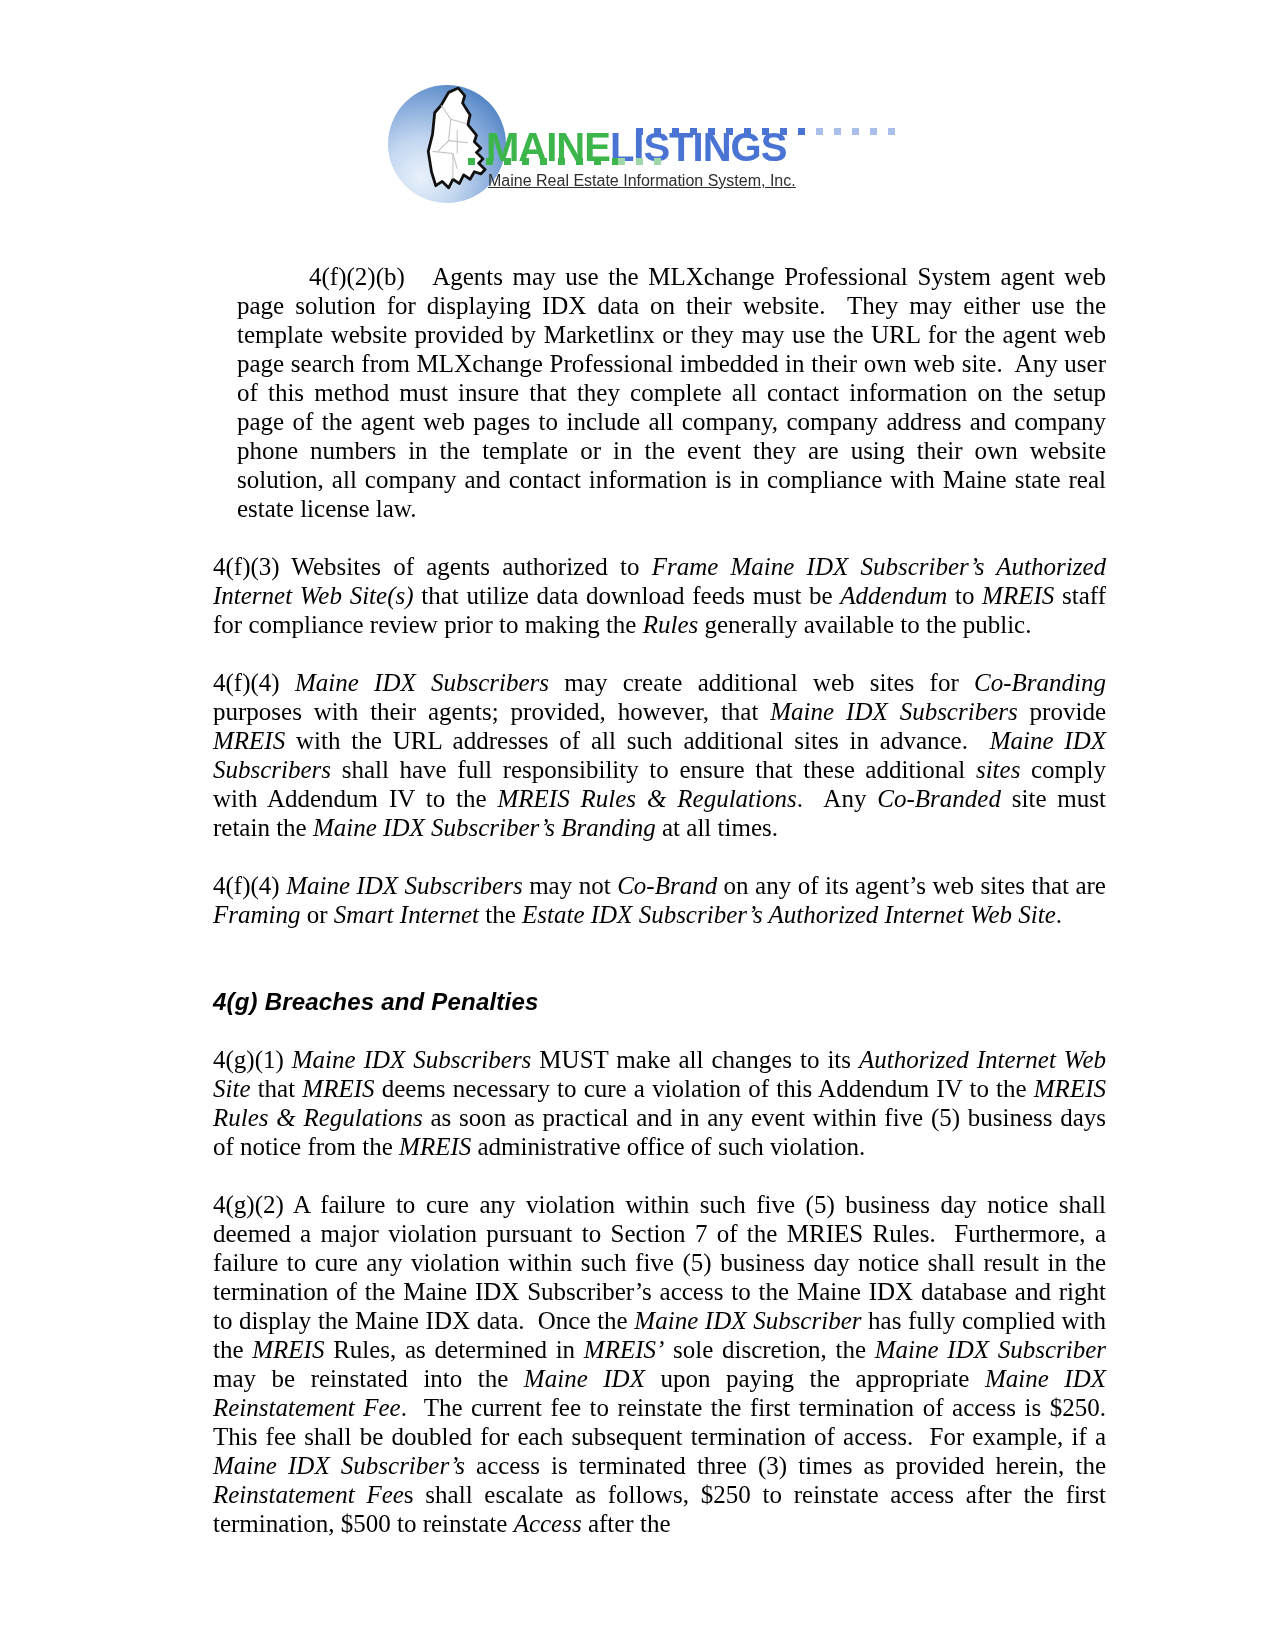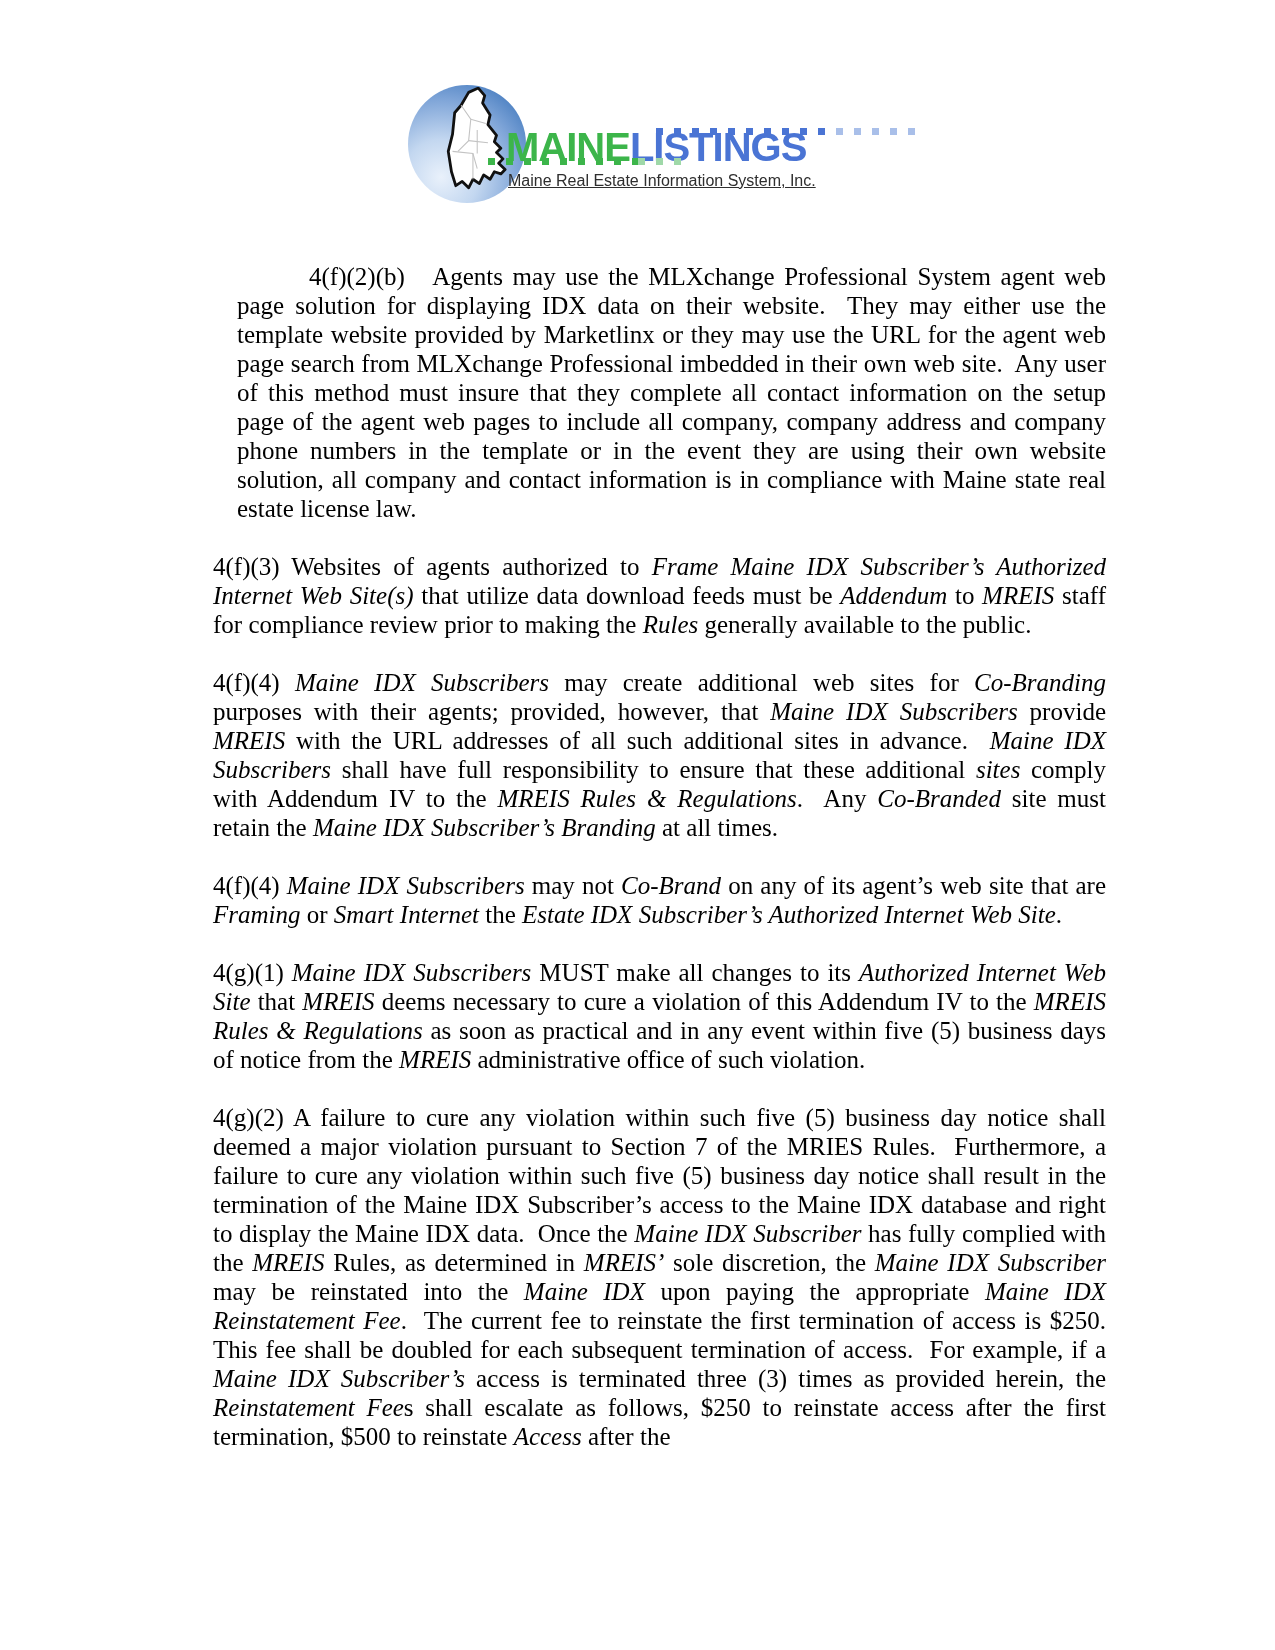--- a/index.html
+++ b/index.html
@@ -12,21 +12,21 @@
   html,body{margin:0;padding:0;background:#ffffff;}
   .page{
     position:relative;
     width:1275px;height:1650px;
     background:#ffffff;
     overflow:hidden;
     font-family:"Liberation Serif", serif;
   }
   
   .logo{
-    position:absolute;left:408px;top:85px;
+    position:absolute;left:388px;top:85px;
     width:420px;height:122px;
   }
   .sphere{
     position:absolute;left:0;top:0;
     width:118px;height:118px;border-radius:50%;
     background:radial-gradient(circle at 28% 78%, #e9f1fb 0%, #c3d7f0 30%, #7fa5d8 62%, #4a7fc1 85%, #3c6fb4 100%);
   }
   .maine-map{position:absolute;left:14px;top:2px;width:104px;height:118px;}
   .textcol{position:absolute;left:98px;top:0;width:330px;height:122px;}
   .wordmark{
@@ -105,18 +105,19 @@
           <div class="seg seg2"></div>
       </div>
       <div class="tagline">Maine Real Estate Information System, Inc.</div>
     </div>
   </div>
 
   <div class="doc">
     <p class="indent-first"><span>4(f)(2)(b)   Agents may use the MLXchange Professional System agent web page solution for displaying IDX data on their website.  They may either use the template website provided by Marketlinx or they may use the URL for the agent web page search from MLXchange Professional imbedded in their own web site.  Any user of this method must insure that they complete all contact information on the setup page of the agent web pages to include all company, company address and company phone numbers in the template or in the event they are using their own website solution, all company and contact information is in compliance with Maine state real estate license law.</span></p>
     <p><span>4(f)(3) Websites of agents authorized to </span><i>Frame Maine IDX Subscriber’s Authorized Internet Web Site(s)</i><span> that utilize data download feeds must be </span><i>Addendum</i><span> to </span><i>MREIS</i><span> staff for compliance review prior to making the </span><i>Rules</i><span> generally available to the public.</span></p>
     <p><span>4(f)(4) </span><i>Maine IDX Subscribers</i><span> may create additional web sites for </span><i>Co-Branding</i><span> purposes with their agents; provided, however, that </span><i>Maine IDX Subscribers</i><span> provide </span><i>MREIS</i><span> with the URL addresses of all such additional sites in advance.  </span><i>Maine IDX Subscribers</i><span> shall have full responsibility to ensure that these additional </span><i>sites</i><span> comply with Addendum IV to the </span><i>MREIS Rules &amp; Regulations</i><span>.  Any </span><i>Co-Branded</i><span> site must retain the </span><i>Maine IDX Subscriber’s Branding</i><span> at all times.</span></p>
-    <p><span>4(f)(4) </span><i>Maine IDX Subscribers</i><span> may not </span><i>Co-Brand</i><span> on any of its agent’s web site that are </span><i>Framing</i><span> or </span><i>Smart Internet</i><span> the </span><i>Estate IDX Subscriber’s Authorized Internet Web Site</i><span>.</span></p>
+    <p><span>4(f)(4) </span><i>Maine IDX Subscribers</i><span> may not </span><i>Co-Brand</i><span> on any of its agent’s web sites that are </span><i>Framing</i><span> or </span><i>Smart Internet</i><span> the </span><i>Estate IDX Subscriber’s Authorized Internet Web Site</i><span>.</span></p>
+    <h2>4(g) Breaches and Penalties</h2>
     <p><span>4(g)(1) </span><i>Maine IDX Subscribers</i><span> MUST make all changes to its </span><i>Authorized Internet Web Site</i><span> that </span><i>MREIS</i><span> deems necessary to cure a violation of this Addendum IV to the </span><i>MREIS Rules &amp; Regulations</i><span> as soon as practical and in any event within five (5) business days of notice from the </span><i>MREIS</i><span> administrative office of such violation.</span></p>
     <p><span>4(g)(2) A failure to cure any violation within such five (5) business day notice shall deemed a major violation pursuant to Section 7 of the MRIES Rules.  Furthermore, a failure to cure any violation within such five (5) business day notice shall result in the termination of the Maine IDX Subscriber’s access to the Maine IDX database and right to display the Maine IDX data.  Once the </span><i>Maine IDX Subscriber</i><span> has fully complied with the </span><i>MREIS</i><span> Rules, as determined in </span><i>MREIS’</i><span> sole discretion, the </span><i>Maine IDX Subscriber</i><span> may be reinstated into the </span><i>Maine IDX</i><span> upon paying the appropriate </span><i>Maine IDX Reinstatement Fee</i><span>.  The current fee to reinstate the first termination of access is $250.  This fee shall be doubled for each subsequent termination of access.  For example, if a </span><i>Maine IDX Subscriber’s</i><span> access is terminated three (3) times as provided herein, the </span><i>Reinstatement Fee</i><span>s shall escalate as follows, $250 to reinstate access after the first termination, $500 to reinstate </span><i>Access</i><span> after the</span></p>
   </div>
 
 </div>
 
 </body></html>

